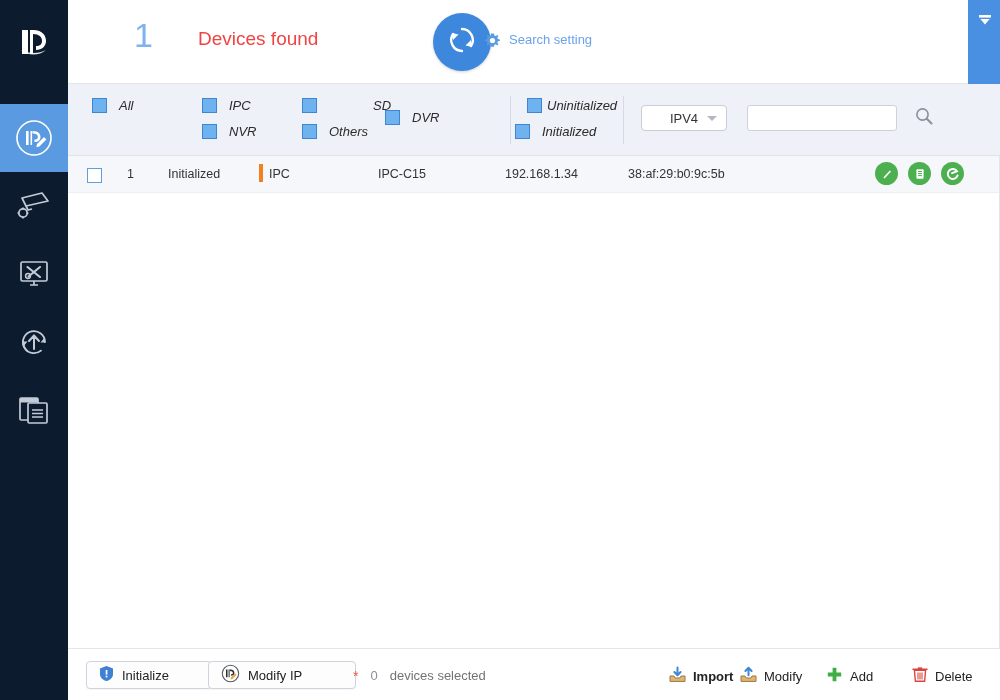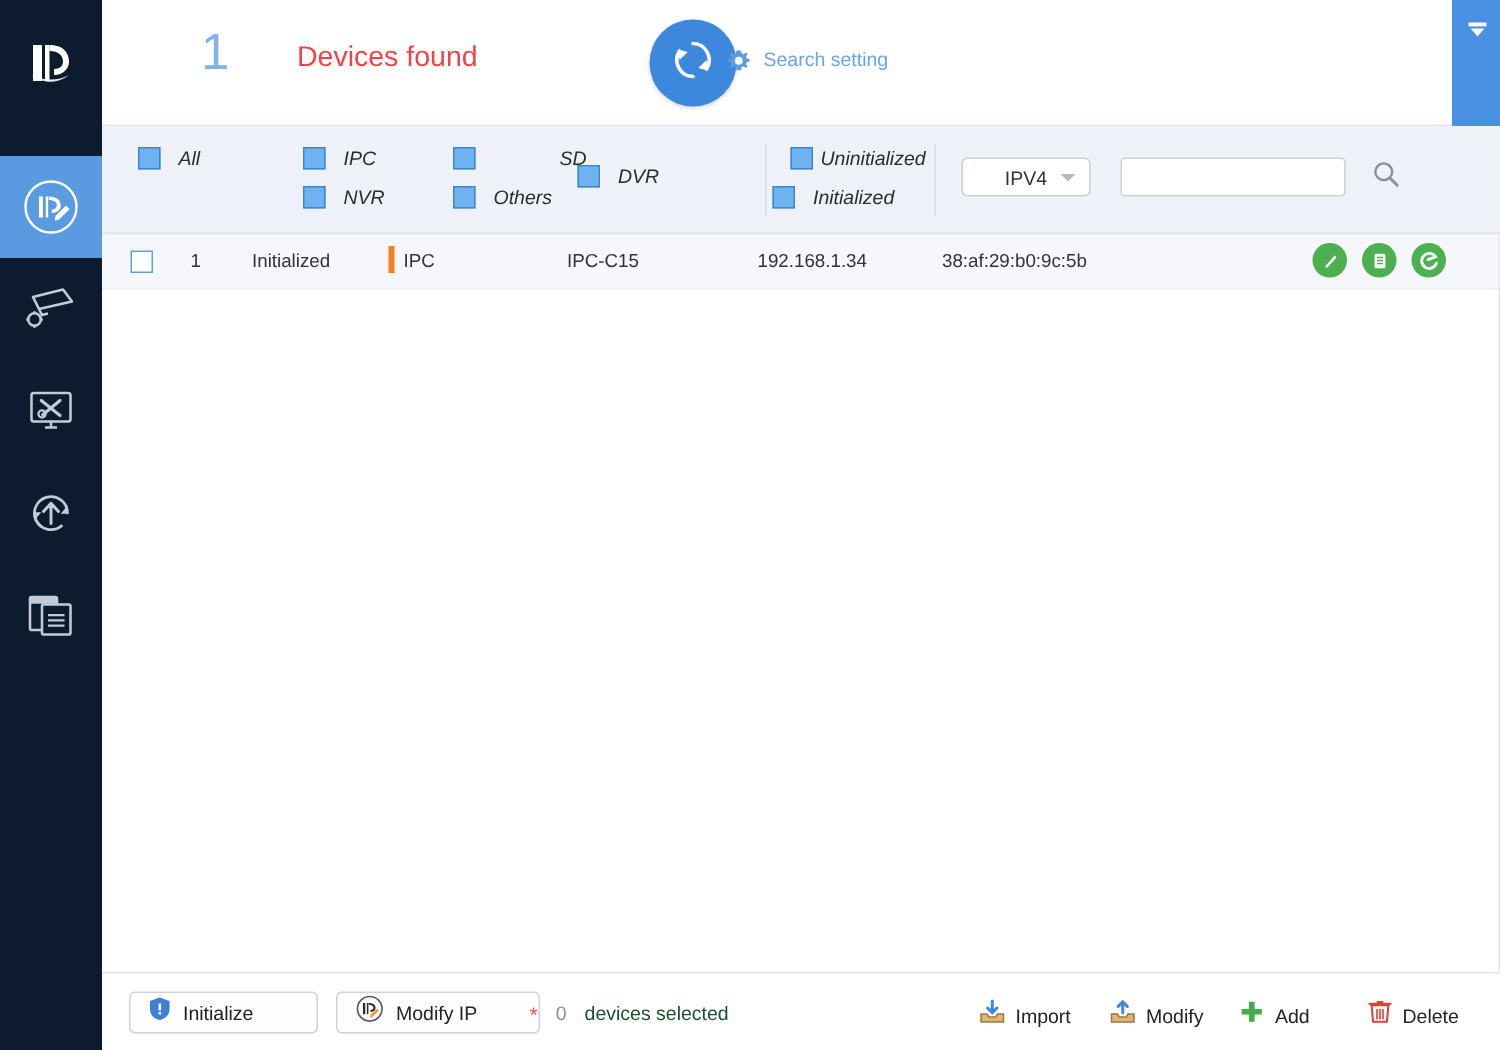--- a/index.html
+++ b/index.html
@@ -70,21 +70,21 @@
 
   
   .bottom{position:absolute;left:68px;top:648px;width:932px;height:52px;background:#fff;border-top:1px solid #e3e6ed;box-sizing:border-box;}
   .btn{position:absolute;top:12px;height:28px;background:#fdfdfd;border:1px solid #cfd3dc;border-radius:4px;
        display:flex;align-items:center;padding:0 12px;cursor:pointer;box-sizing:border-box;
        box-shadow:0 1px 1px rgba(0,0,0,.04);}
   .btn .lbl{font-size:13px;color:#222;margin-left:8px;}
   .selinfo{position:absolute;left:285px;top:19px;display:flex;align-items:center;}
   .selinfo .ast{color:#f0564a;font-size:14px;margin-right:12px;line-height:1;}
   .selinfo .num{font-size:13px;color:#8a8f99;margin-right:12px;}
-  .selinfo .txt{font-size:13px;color:#14532d;}
+  .selinfo .txt{font-size:13px;color:#737373;}
   .tool{position:absolute;top:17px;display:flex;align-items:center;cursor:pointer;}
   .tool .lbl{font-size:13px;color:#222;margin-left:7px;}
 </style>
 </head>
 <body>
 
 <div class="app">
 
   <div class="rail">
     <div class="rail-logo">
@@ -297,40 +297,40 @@
       <span>
         <svg width="15" height="17" viewBox="0 0 15 17">
           <path d="M7.5 1 L14 3.4 V9 c0 4 -3.4 6.4 -6.5 7 C4.4 15.4 1 13 1 9 V3.4 Z" fill="#3f7fd4"></path>
           <rect x="6.7" y="5" width="1.7" height="4.6" fill="#ffffff"></rect>
           <rect x="6.7" y="10.6" width="1.7" height="1.8" fill="#ffffff"></rect>
         </svg>
       </span>
       <span class="lbl">Initialize</span>
     </div>
 
-    <div class="btn" style="left:156px;width:136px;">
+    <div class="btn" style="left:140px;width:148px;">
       <span>
         <svg width="19" height="19" viewBox="0 0 19 19">
           <circle cx="9.5" cy="9.5" r="8.2" fill="none" stroke="#555b66" stroke-width="1.1"></circle>
           <path d="M5 5.6 h1.5 v7.6 h-1.5 z" fill="#2b2b2b"></path>
           <path d="M7.6 5.6 h1 v7.6 h-1 z" fill="#2b2b2b"></path>
           <path d="M8.8 5.6 c3.4 0 4.6 1.7 4.6 3.3 c0 1.7 -1.4 2.8 -3.4 2.8 l0 -1.4 c1.2 0 1.9 -.5 1.9 -1.4 c0 -1.1 -.9 -2 -3.1 -2 z" fill="#2b2b2b"></path>
           <path d="M10 13.6 l4.2 -4.2 l1.4 1.4 l-4.2 4.2 l-1.8 .5 z" fill="#e8a33d"></path>
         </svg>
       </span>
       <span class="lbl">Modify IP</span>
     </div>
 
     <div class="selinfo">
       <span class="ast">*</span>
       <span class="num">0</span>
       <span class="txt">devices selected</span>
     </div>
 
-    <div class="tool" style="left:585px;">
+    <div class="tool" style="left:601px;font-weight:bold;">
       <span>
         <svg width="17" height="17" viewBox="0 0 17 17">
           <path d="M1 10 h4 l1.2 2 h4.6 l1.2 -2 h4 v5.4 H1 z" fill="#e0b574" stroke="#9c7840" stroke-width="1"></path>
           <path d="M8.5 1.4 v6.6 M5.4 6 l3.1 3.2 L11.6 6" fill="none" stroke="#3f86d8" stroke-width="2" stroke-linecap="round" stroke-linejoin="round"></path>
         </svg>
       </span>
       <span class="lbl">Import</span>
     </div>
 
     <div class="tool" style="left:672px;">

